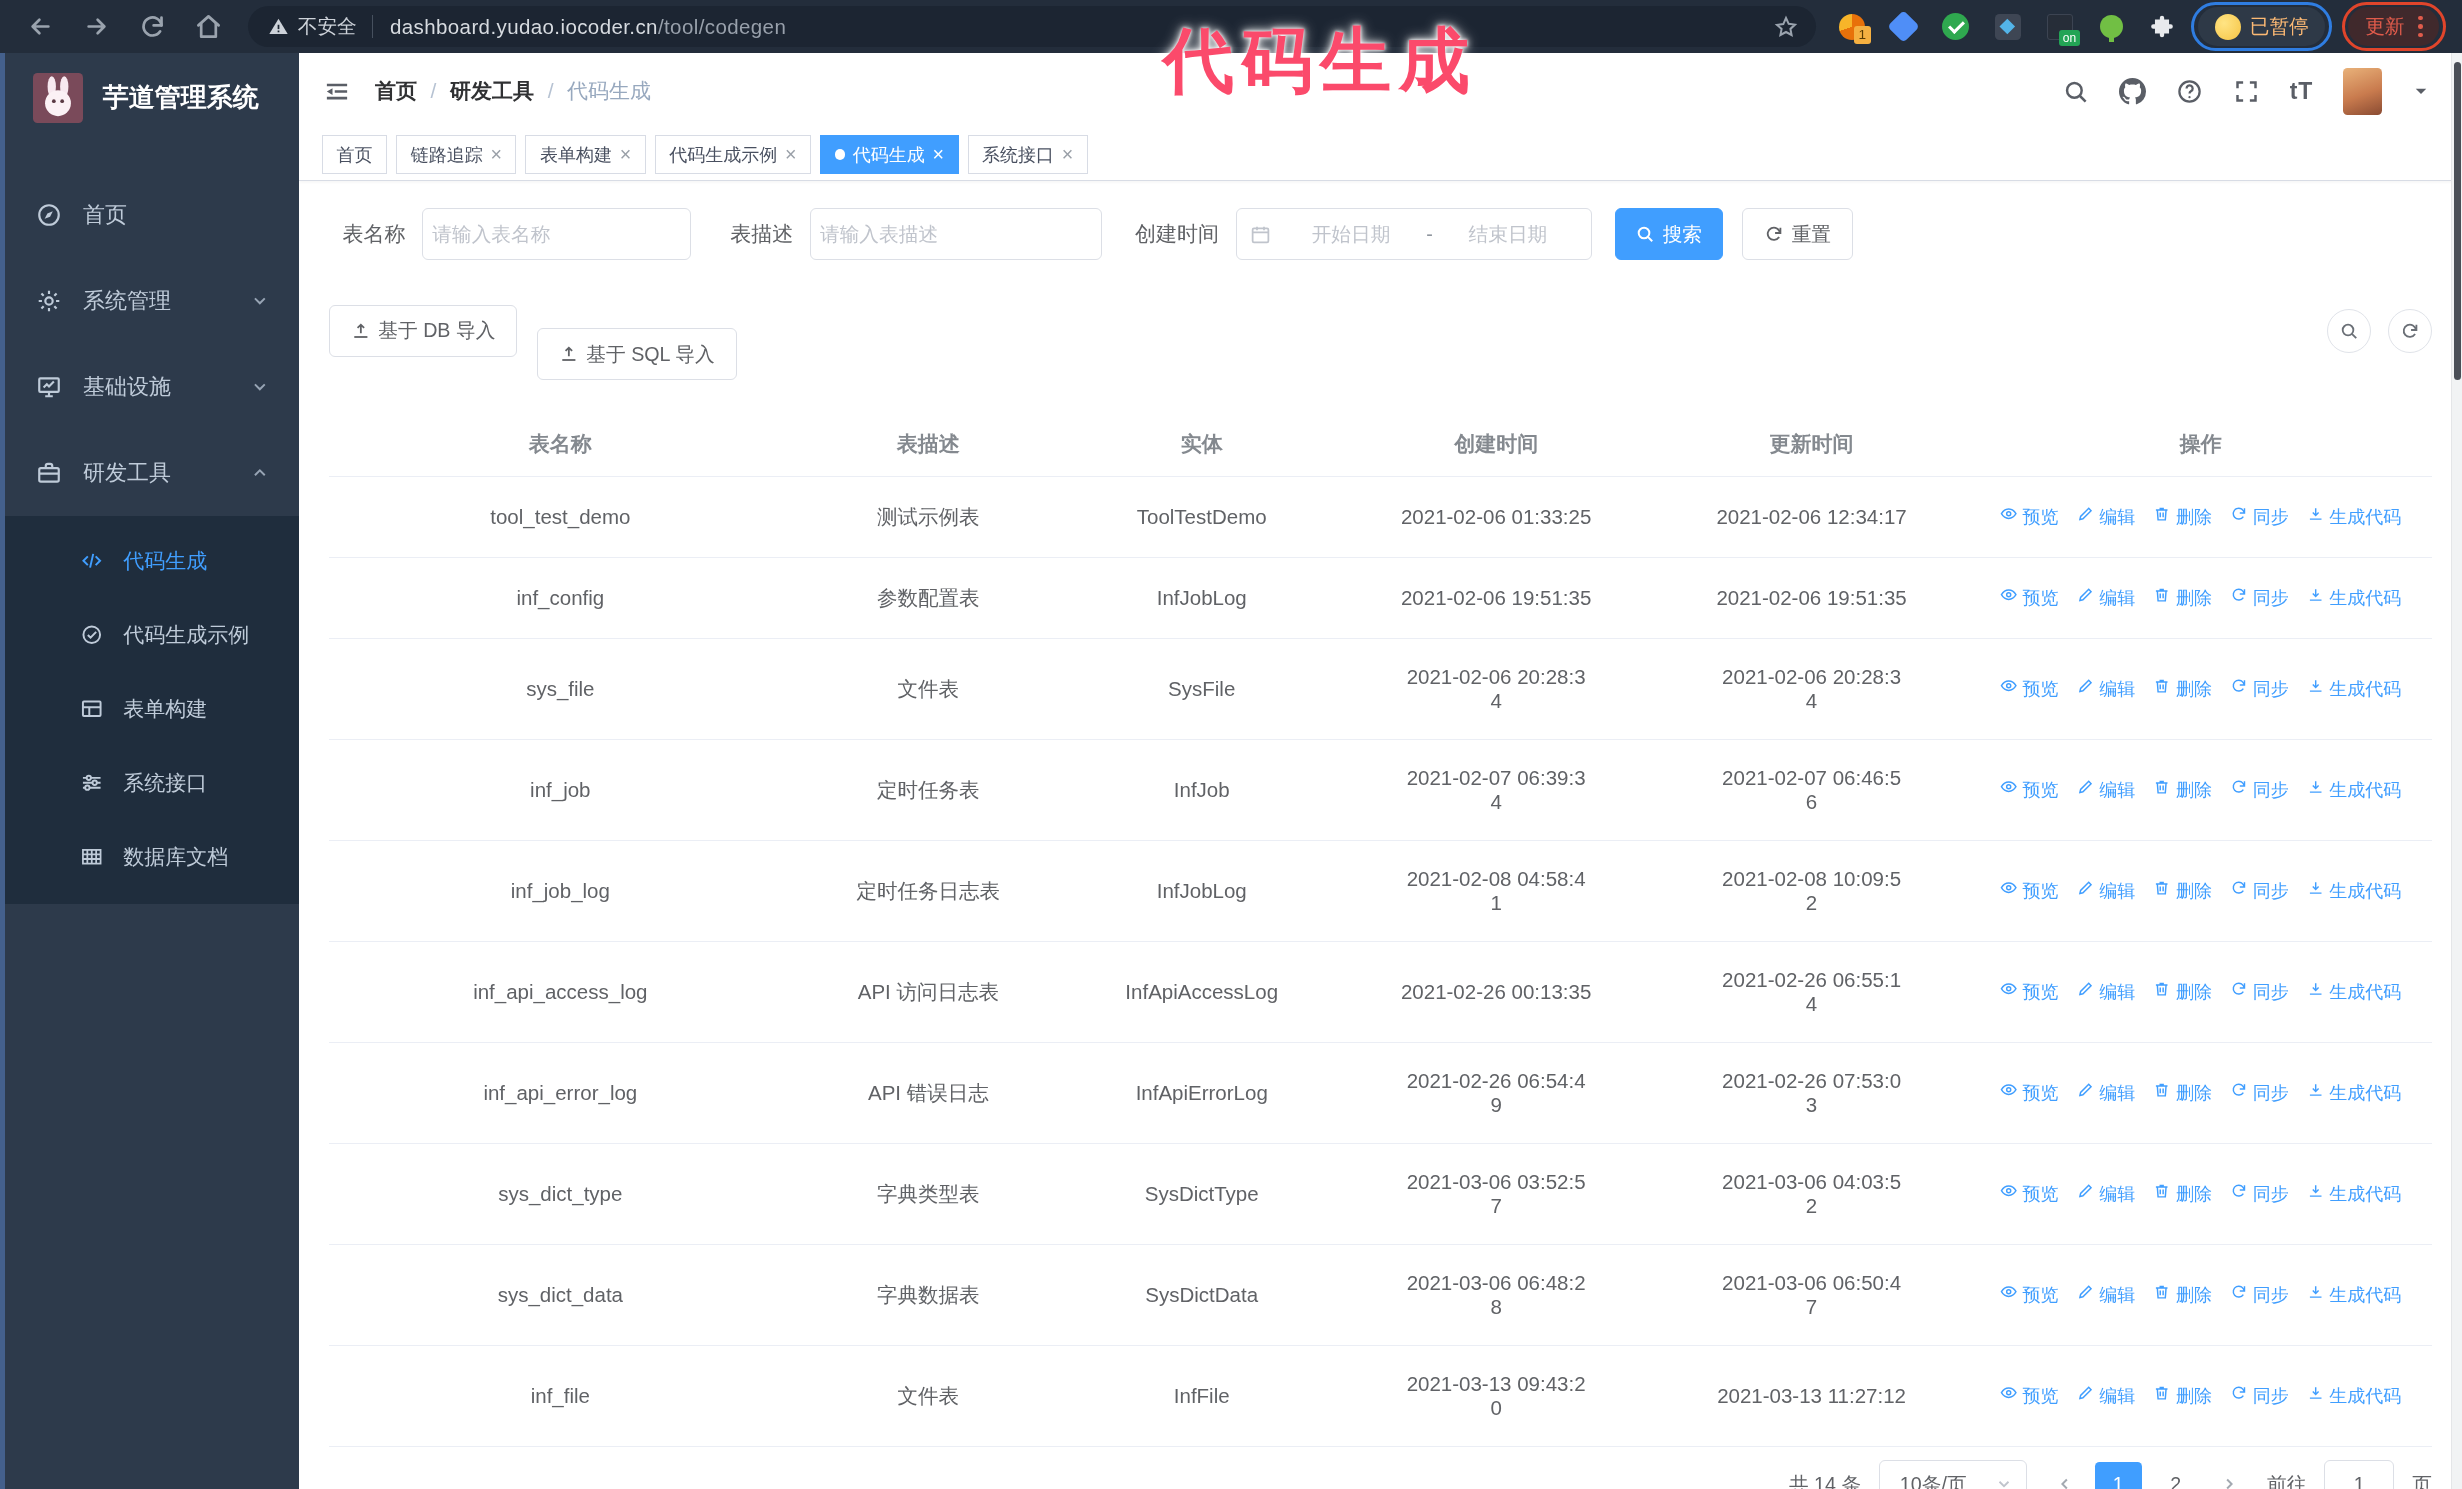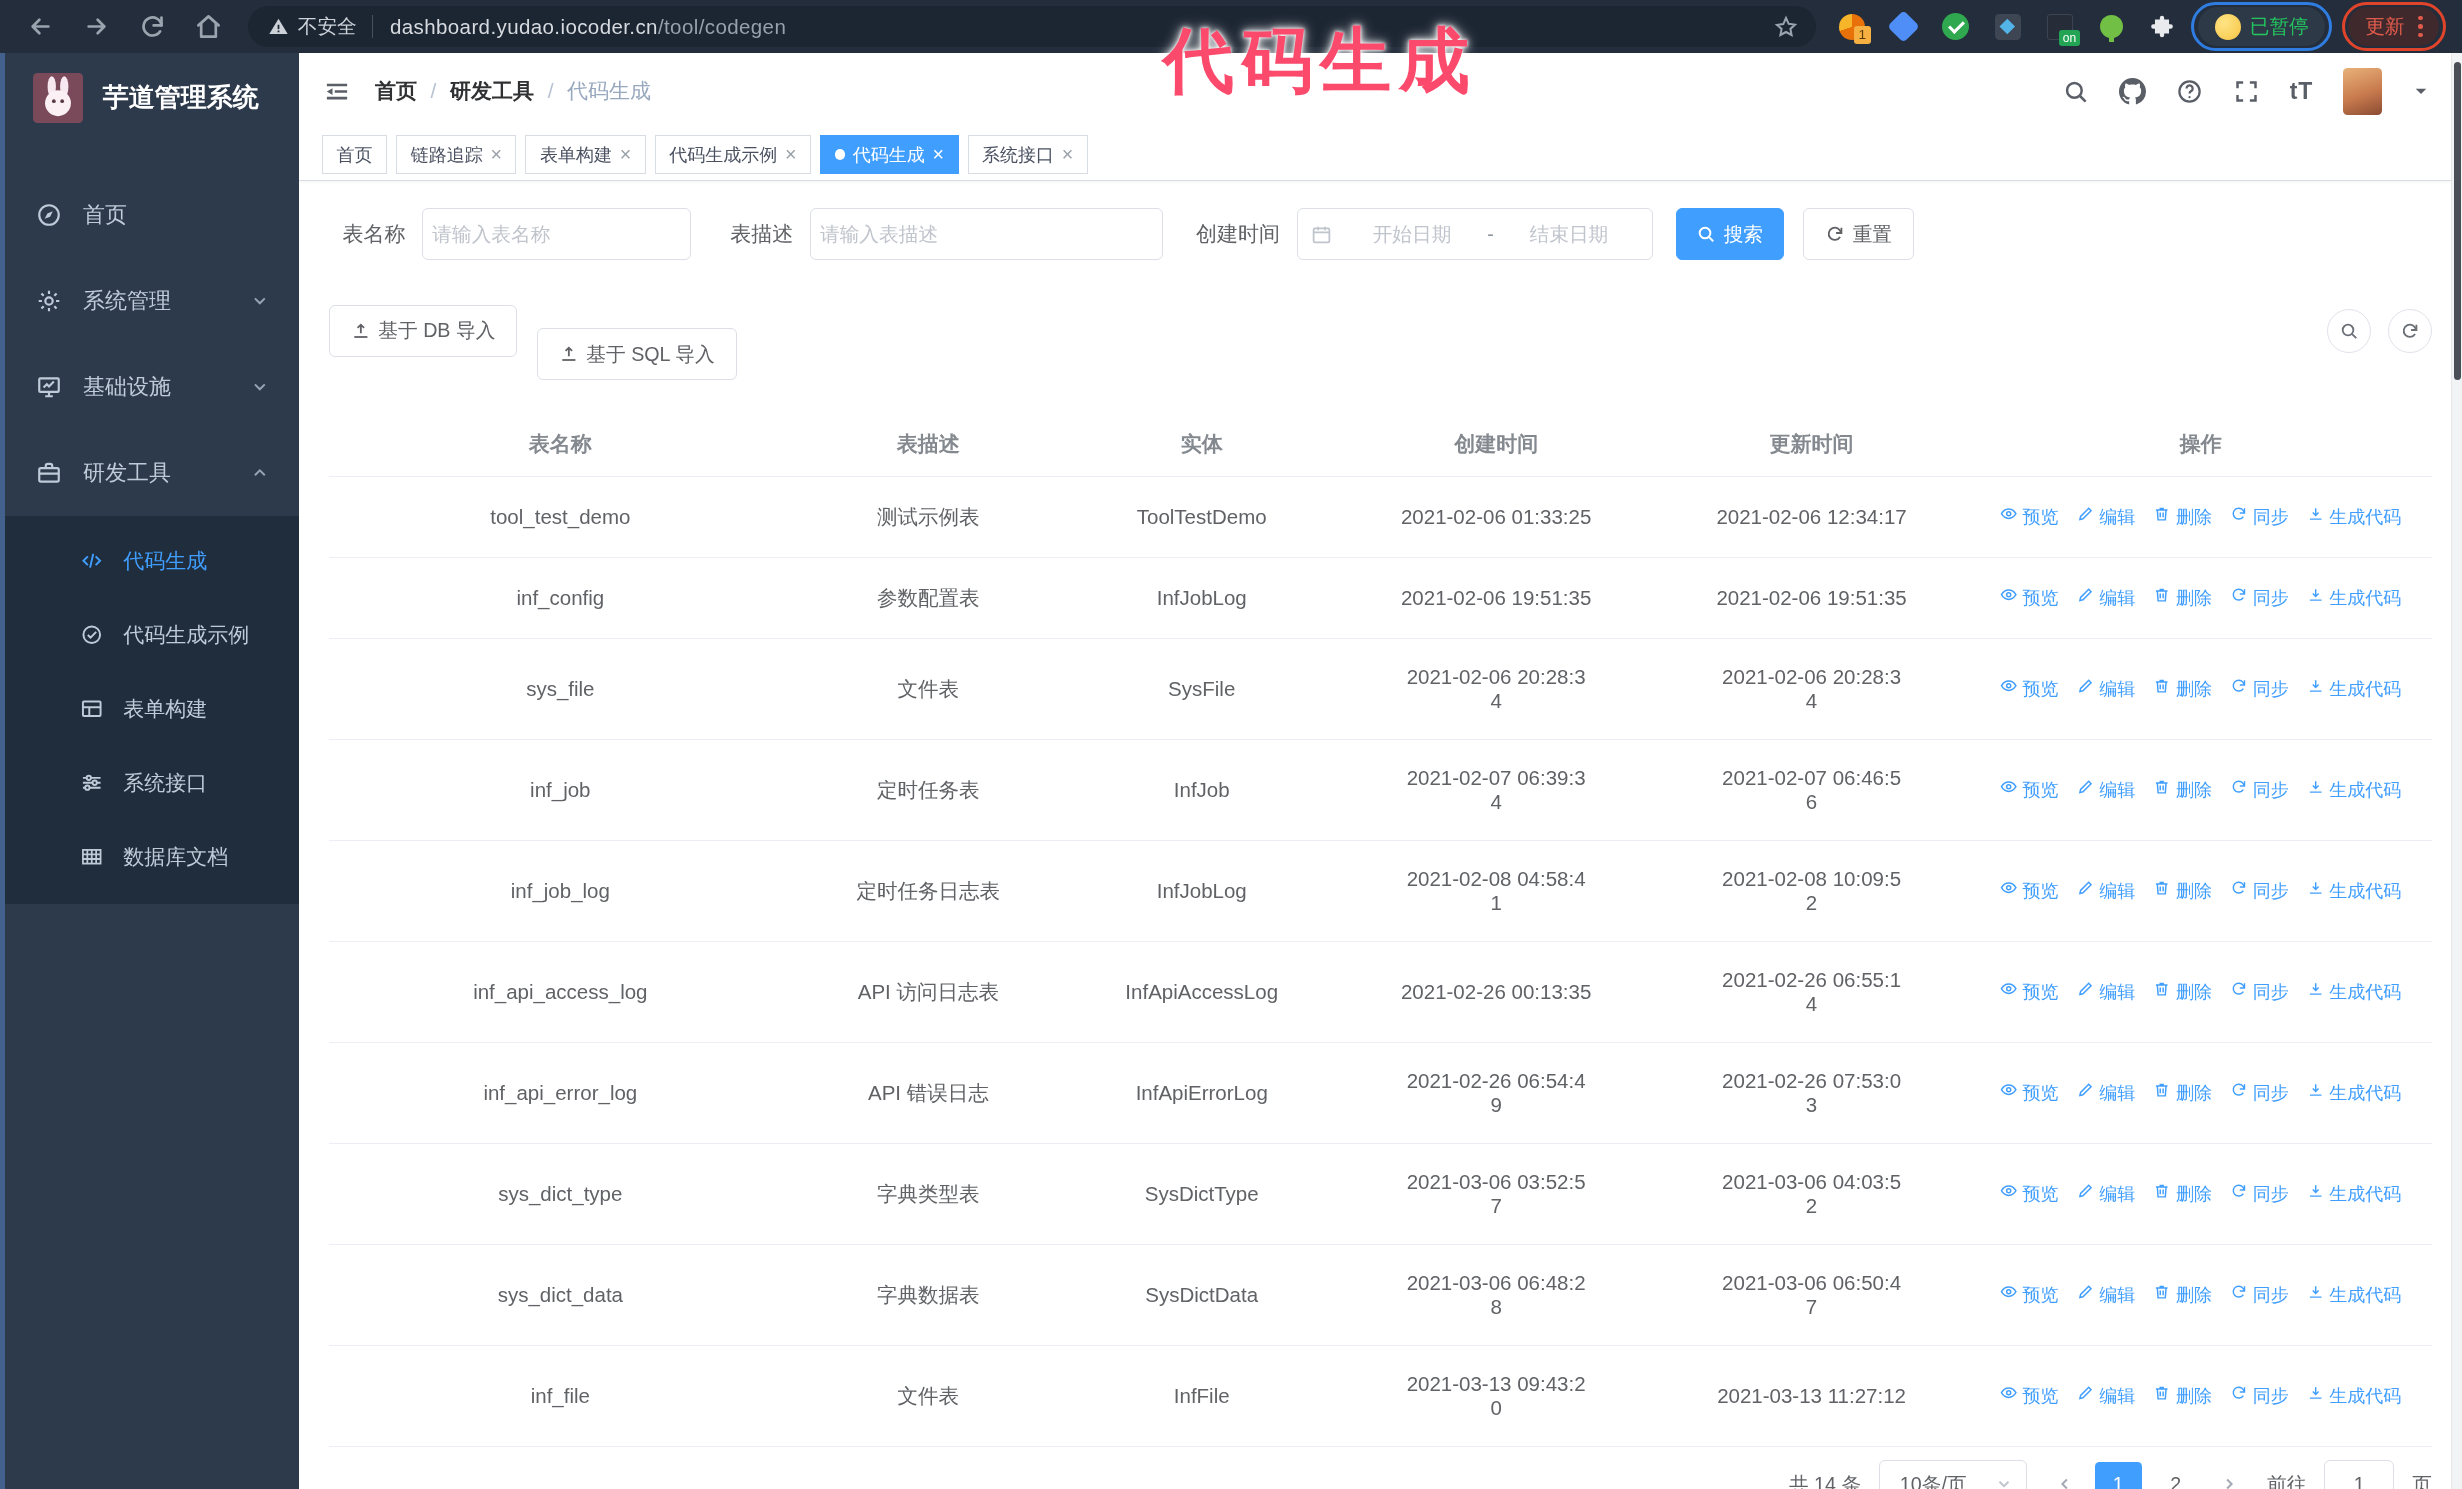--- a/index.html
+++ b/index.html
@@ -30,21 +30,21 @@
   .ext-green:after { content:""; position:absolute; left:6.8px; top:7.6px; width:12px; height:6px; border-left:3px solid #fff; border-bottom:3px solid #fff; transform:rotate(-45deg); }
   .ext-gray { width:26px; height:26px; border-radius:4.5px; background:#3e4654; position:relative; }
   .ext-gray:after { content:""; position:absolute; left:7.6px; top:7.6px; width:10.6px; height:10.6px; background:#53b4e8; transform:rotate(45deg); }
   .ext-dark { width:26px; height:26px; border-radius:3px; background:#262d38; border:1.5px solid #3c4452; }
   .ext-on { position:absolute; right:-6px; bottom:-4.5px; background:#23a455; color:#fff; font-size:12px; padding:0.8px 3.8px; border-radius:3px; }
   .ext-key { width:23px; height:23px; border-radius:50%; background:#71bf44; position:relative; }
   .ext-key:after { content:""; position:absolute; left:9px; top:16.7px; width:4.5px; height:10.6px; background:#71bf44; }
   .ext-puzzle { width:26px; height:26px; color:#e8eaed; }
   .ext-puzzle svg { width:100%; height:100%; }
   .pill { position:relative; display:flex; align-items:center; gap:9px; height:39px; border-radius:19.7px; padding:0 16.7px; }
-  .pill-paused { background:#2e3947; color:#22c55e; font-size:19.7px; }
+  .pill-paused { background:#2e3947; color:#fdba74; font-size:19.7px; }
   .pill-paused:before { content:""; position:absolute; inset:-5.3px -6.8px; border:3px solid #2f7de1; border-radius:26px; }
   .emoji-face { width:26px; height:26px; border-radius:50%; background:radial-gradient(circle at 35% 35%, #ffe484, #f6c444); }
   .pill-update { background:#40292c; color:#e05b4b; font-size:19.7px; gap:13.6px; }
   .pill-update:before { content:""; position:absolute; inset:-5.3px -6.8px; border:3px solid #e0452b; border-radius:26px; }
   .kebab { display:flex; flex-direction:column; gap:3.8px; }
   .kebab i { width:4.5px; height:4.5px; border-radius:50%; background:#e05b4b; }
 
   
   .annotation { position:absolute; left:1163px; top:13.6px; z-index:60; font-size:71px; font-weight:700; letter-spacing:7.6px; color:#fb4a6b;
     text-shadow:0 0 3px #fff,0 0 7.6px rgba(255,255,255,.95),0 0 13.6px rgba(255,255,255,.8); }
@@ -399,21 +399,21 @@
         </span>
       </div>
 
     <div class="content">
 
       <div class="filter-row">
         <span class="flabel">表名称</span>
         <input class="tinput" placeholder="请输入表名称" style="">
         <span class="gap"></span>
         <span class="flabel">表描述</span>
-        <input class="tinput" style="width: 353px;" placeholder="请输入表描述">
+        <input class="tinput" style="width: 292px;" placeholder="请输入表描述">
         <span class="gap" style="width:33px"></span>
         <span class="flabel">创建时间</span>
         <span class="daterange">
           <span class="cal"><svg viewBox="0 0 24 24" fill="none" stroke="currentColor" stroke-width="2">
                 <rect x="3" y="5" width="18" height="16" rx="1.5"></rect>
                 <path d="M3 9.7h18M8 3v4M16 3v4"></path>
               </svg></span>
           <span class="dr-part">开始日期</span>
           <span class="dr-sep">-</span>
           <span class="dr-part">结束日期</span>

